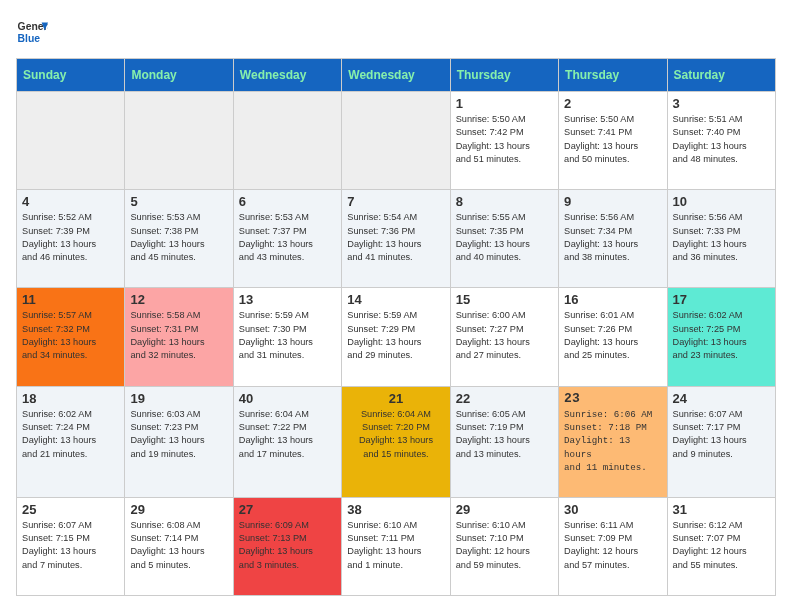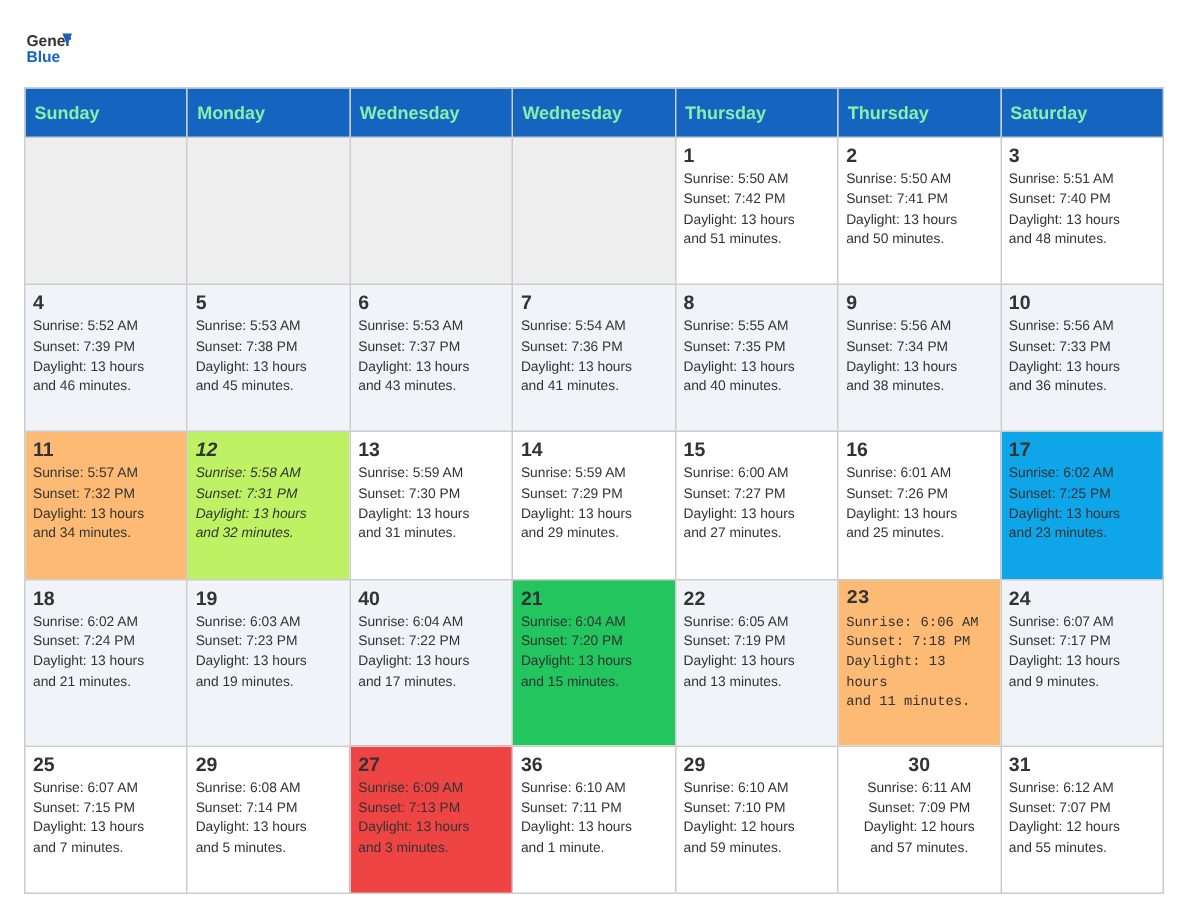--- a/index.html
+++ b/index.html
@@ -167,63 +167,63 @@
           <td style="background: rgb(240, 244, 248);">
             <span class="day-number">9</span>
             <div class="day-info">Sunrise: 5:56 AM<br>Sunset: 7:34 PM<br>Daylight: 13 hours<br>and 38 minutes.</div>
           </td>
           <td style="background: rgb(240, 244, 248);">
             <span class="day-number">10</span>
             <div class="day-info">Sunrise: 5:56 AM<br>Sunset: 7:33 PM<br>Daylight: 13 hours<br>and 36 minutes.</div>
           </td>
         </tr>
         <tr>
-          <td style="background: #fdba74;">
+          <td style="background: #f97316;">
             <span class="day-number">11</span>
             <div class="day-info">Sunrise: 5:57 AM<br>Sunset: 7:32 PM<br>Daylight: 13 hours<br>and 34 minutes.</div>
           </td>
-          <td style="background: #bef264; font-style: italic;">
+          <td style="background: #fca5a5;">
             <span class="day-number">12</span>
             <div class="day-info">Sunrise: 5:58 AM<br>Sunset: 7:31 PM<br>Daylight: 13 hours<br>and 32 minutes.</div>
           </td>
           <td style="background: rgb(255, 255, 255);">
             <span class="day-number">13</span>
             <div class="day-info">Sunrise: 5:59 AM<br>Sunset: 7:30 PM<br>Daylight: 13 hours<br>and 31 minutes.</div>
           </td>
           <td style="background: rgb(255, 255, 255);">
             <span class="day-number">14</span>
             <div class="day-info">Sunrise: 5:59 AM<br>Sunset: 7:29 PM<br>Daylight: 13 hours<br>and 29 minutes.</div>
           </td>
           <td style="background: rgb(255, 255, 255);">
             <span class="day-number">15</span>
             <div class="day-info">Sunrise: 6:00 AM<br>Sunset: 7:27 PM<br>Daylight: 13 hours<br>and 27 minutes.</div>
           </td>
           <td style="background: rgb(255, 255, 255);">
             <span class="day-number">16</span>
             <div class="day-info">Sunrise: 6:01 AM<br>Sunset: 7:26 PM<br>Daylight: 13 hours<br>and 25 minutes.</div>
           </td>
-          <td style="background: #0ea5e9;">
+          <td style="background: #5eead4;">
             <span class="day-number">17</span>
             <div class="day-info">Sunrise: 6:02 AM<br>Sunset: 7:25 PM<br>Daylight: 13 hours<br>and 23 minutes.</div>
           </td>
         </tr>
         <tr>
           <td style="background: rgb(240, 244, 248);">
             <span class="day-number">18</span>
             <div class="day-info">Sunrise: 6:02 AM<br>Sunset: 7:24 PM<br>Daylight: 13 hours<br>and 21 minutes.</div>
           </td>
           <td style="background: rgb(240, 244, 248);">
             <span class="day-number">19</span>
             <div class="day-info">Sunrise: 6:03 AM<br>Sunset: 7:23 PM<br>Daylight: 13 hours<br>and 19 minutes.</div>
           </td>
           <td style="background: rgb(240, 244, 248);">
             <span class="day-number">40</span>
             <div class="day-info">Sunrise: 6:04 AM<br>Sunset: 7:22 PM<br>Daylight: 13 hours<br>and 17 minutes.</div>
           </td>
-          <td style="background: #22c55e;">
+          <td style="background: #eab308; text-align: center;">
             <span class="day-number">21</span>
             <div class="day-info">Sunrise: 6:04 AM<br>Sunset: 7:20 PM<br>Daylight: 13 hours<br>and 15 minutes.</div>
           </td>
           <td style="background: rgb(240, 244, 248);">
             <span class="day-number">22</span>
             <div class="day-info">Sunrise: 6:05 AM<br>Sunset: 7:19 PM<br>Daylight: 13 hours<br>and 13 minutes.</div>
           </td>
           <td style="background: #fdba74; font-family: Liberation Mono, monospace;">
             <span class="day-number">23</span>
             <div class="day-info">Sunrise: 6:06 AM<br>Sunset: 7:18 PM<br>Daylight: 13 hours<br>and 11 minutes.</div>
@@ -240,28 +240,28 @@
           </td>
           <td style="background: rgb(255, 255, 255);">
             <span class="day-number">29</span>
             <div class="day-info">Sunrise: 6:08 AM<br>Sunset: 7:14 PM<br>Daylight: 13 hours<br>and 5 minutes.</div>
           </td>
           <td style="background: #ef4444;">
             <span class="day-number">27</span>
             <div class="day-info">Sunrise: 6:09 AM<br>Sunset: 7:13 PM<br>Daylight: 13 hours<br>and 3 minutes.</div>
           </td>
           <td style="background: rgb(255, 255, 255);">
-            <span class="day-number">36</span>
+            <span class="day-number">38</span>
             <div class="day-info">Sunrise: 6:10 AM<br>Sunset: 7:11 PM<br>Daylight: 13 hours<br>and 1 minute.</div>
           </td>
           <td style="background: rgb(255, 255, 255); margin-top: 20px;">
             <span class="day-number">29</span>
             <div class="day-info">Sunrise: 6:10 AM<br>Sunset: 7:10 PM<br>Daylight: 12 hours<br>and 59 minutes.</div>
           </td>
-          <td style="background: rgb(255, 255, 255); text-align: center;">
+          <td style="background: rgb(255, 255, 255);">
             <span class="day-number">30</span>
             <div class="day-info">Sunrise: 6:11 AM<br>Sunset: 7:09 PM<br>Daylight: 12 hours<br>and 57 minutes.</div>
           </td>
           <td style="background: rgb(255, 255, 255);">
             <span class="day-number">31</span>
             <div class="day-info">Sunrise: 6:12 AM<br>Sunset: 7:07 PM<br>Daylight: 12 hours<br>and 55 minutes.</div>
           </td>
         </tr>
       </tbody>
   </table>

